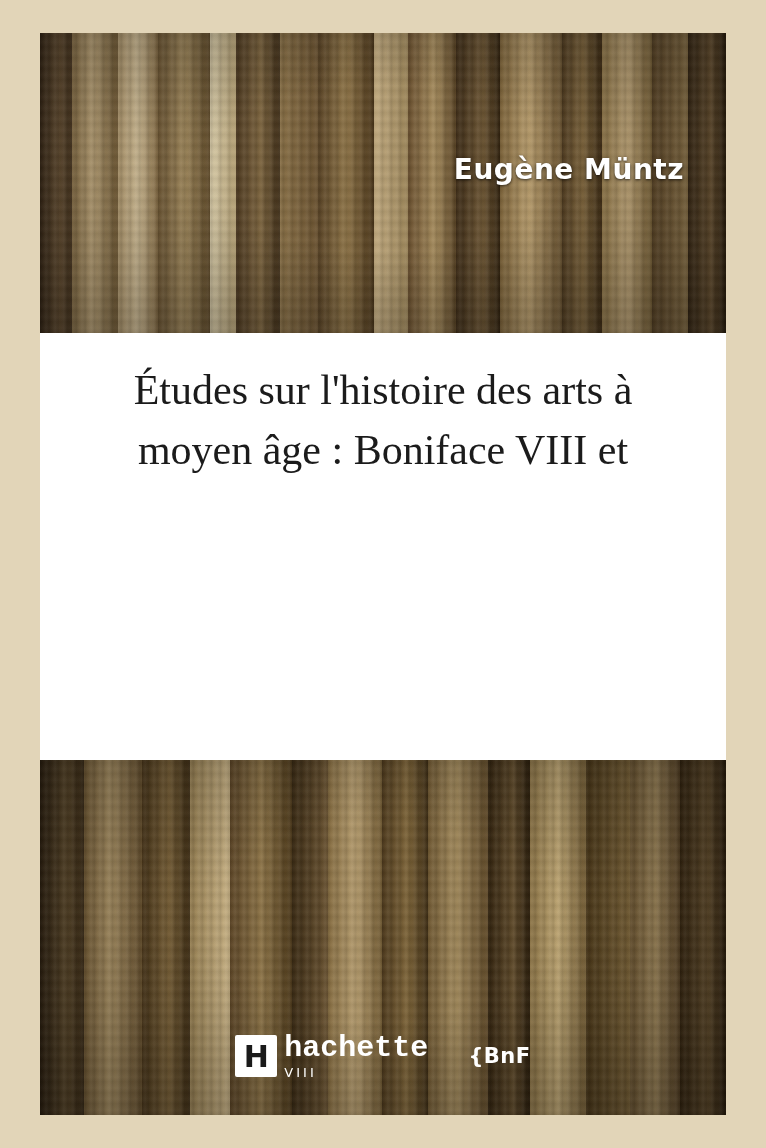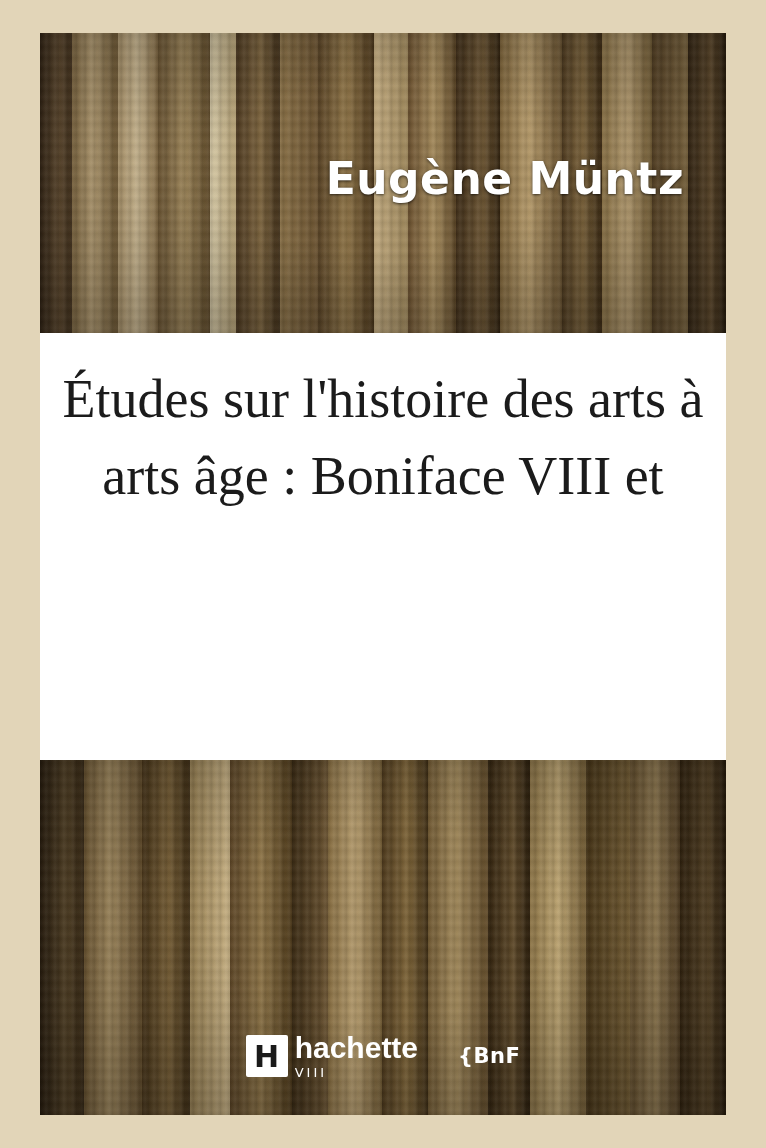--- a/index.html
+++ b/index.html
@@ -83,35 +83,35 @@
     height: 427px;
     background: #ffffff;
   }
 
   .author {
     position: absolute;
     right: 42px;
     top: -180px;
     font-family: "DejaVu Sans", sans-serif;
     font-weight: bold;
-    font-size: 44px;
+    font-size: 28px;
     letter-spacing: 0.5px;
     color: #ffffff;
     text-shadow: 0 1px 3px rgba(0,0,0,0.65);
     white-space: nowrap;
   }
 
   .title {
     position: absolute;
     left: 0;
     right: 0;
     top: 28px;
     text-align: center;
     font-family: "Liberation Serif", serif;
-    font-size: 54px;
+    font-size: 42px;
     line-height: 1.42;
     color: #1b1b1b;
     padding: 0 18px;
     box-sizing: border-box;
   }
 
   
   .logos {
     position: absolute;
     left: 0;
@@ -139,21 +139,21 @@
     font-size: 30px;
     color: #1a1a1a;
     border-radius: 2px;
   }
   .hachette-text {
     display: flex;
     flex-direction: column;
     line-height: 1;
   }
   .hachette-name {
-    font-family: Liberation Sans, sans-serif;
+    font-family: Liberation Mono, monospace;
     font-weight: bold;
     font-size: 30px;
     color: #ffffff;
     letter-spacing: 0px;
   }
   .hachette-sub {
     font-family: "DejaVu Sans", sans-serif;
     font-size: 13px;
     color: #ffffff;
     letter-spacing: 3px;
@@ -194,21 +194,21 @@
     <div class="spine" style="left:648px; width:38px;  background:linear-gradient(90deg,#3a2a16,#6b5332 60%,#2f210e);"></div>
     <div class="grain"></div>
     <div class="vignette"></div>
   </div>
 
   <div class="title-panel">
     <div class="author">Eugène Müntz</div>
 
     <div class="title">
       <div>Études sur l'histoire des arts à</div>
-      <div>arts âge : Boniface VIII et</div>
+      <div>moyen âge : Boniface VIII et</div>
     </div>
   </div>
 
   <div class="photo-bottom">
     <div class="spine" style="left:0px;   width:44px;  background:linear-gradient(90deg,#2f2211,#5e4a2b 60%,#3a2a14);"></div>
     <div class="spine" style="left:44px;  width:58px;  background:linear-gradient(90deg,#7a6139,#ad9466 45%,#6a5330);"></div>
     <div class="spine" style="left:102px; width:48px;  background:linear-gradient(90deg,#4a3619,#7c6339 55%,#3d2c13);"></div>
     <div class="spine" style="left:150px; width:40px;  background:linear-gradient(90deg,#9c8455,#c7b184);"></div>
     <div class="spine" style="left:190px; width:62px;  background:linear-gradient(90deg,#5c4526,#8d7447 50%,#4c3819);"></div>
     <div class="spine" style="left:252px; width:36px;  background:linear-gradient(90deg,#3b2b14,#6a5331);"></div>

